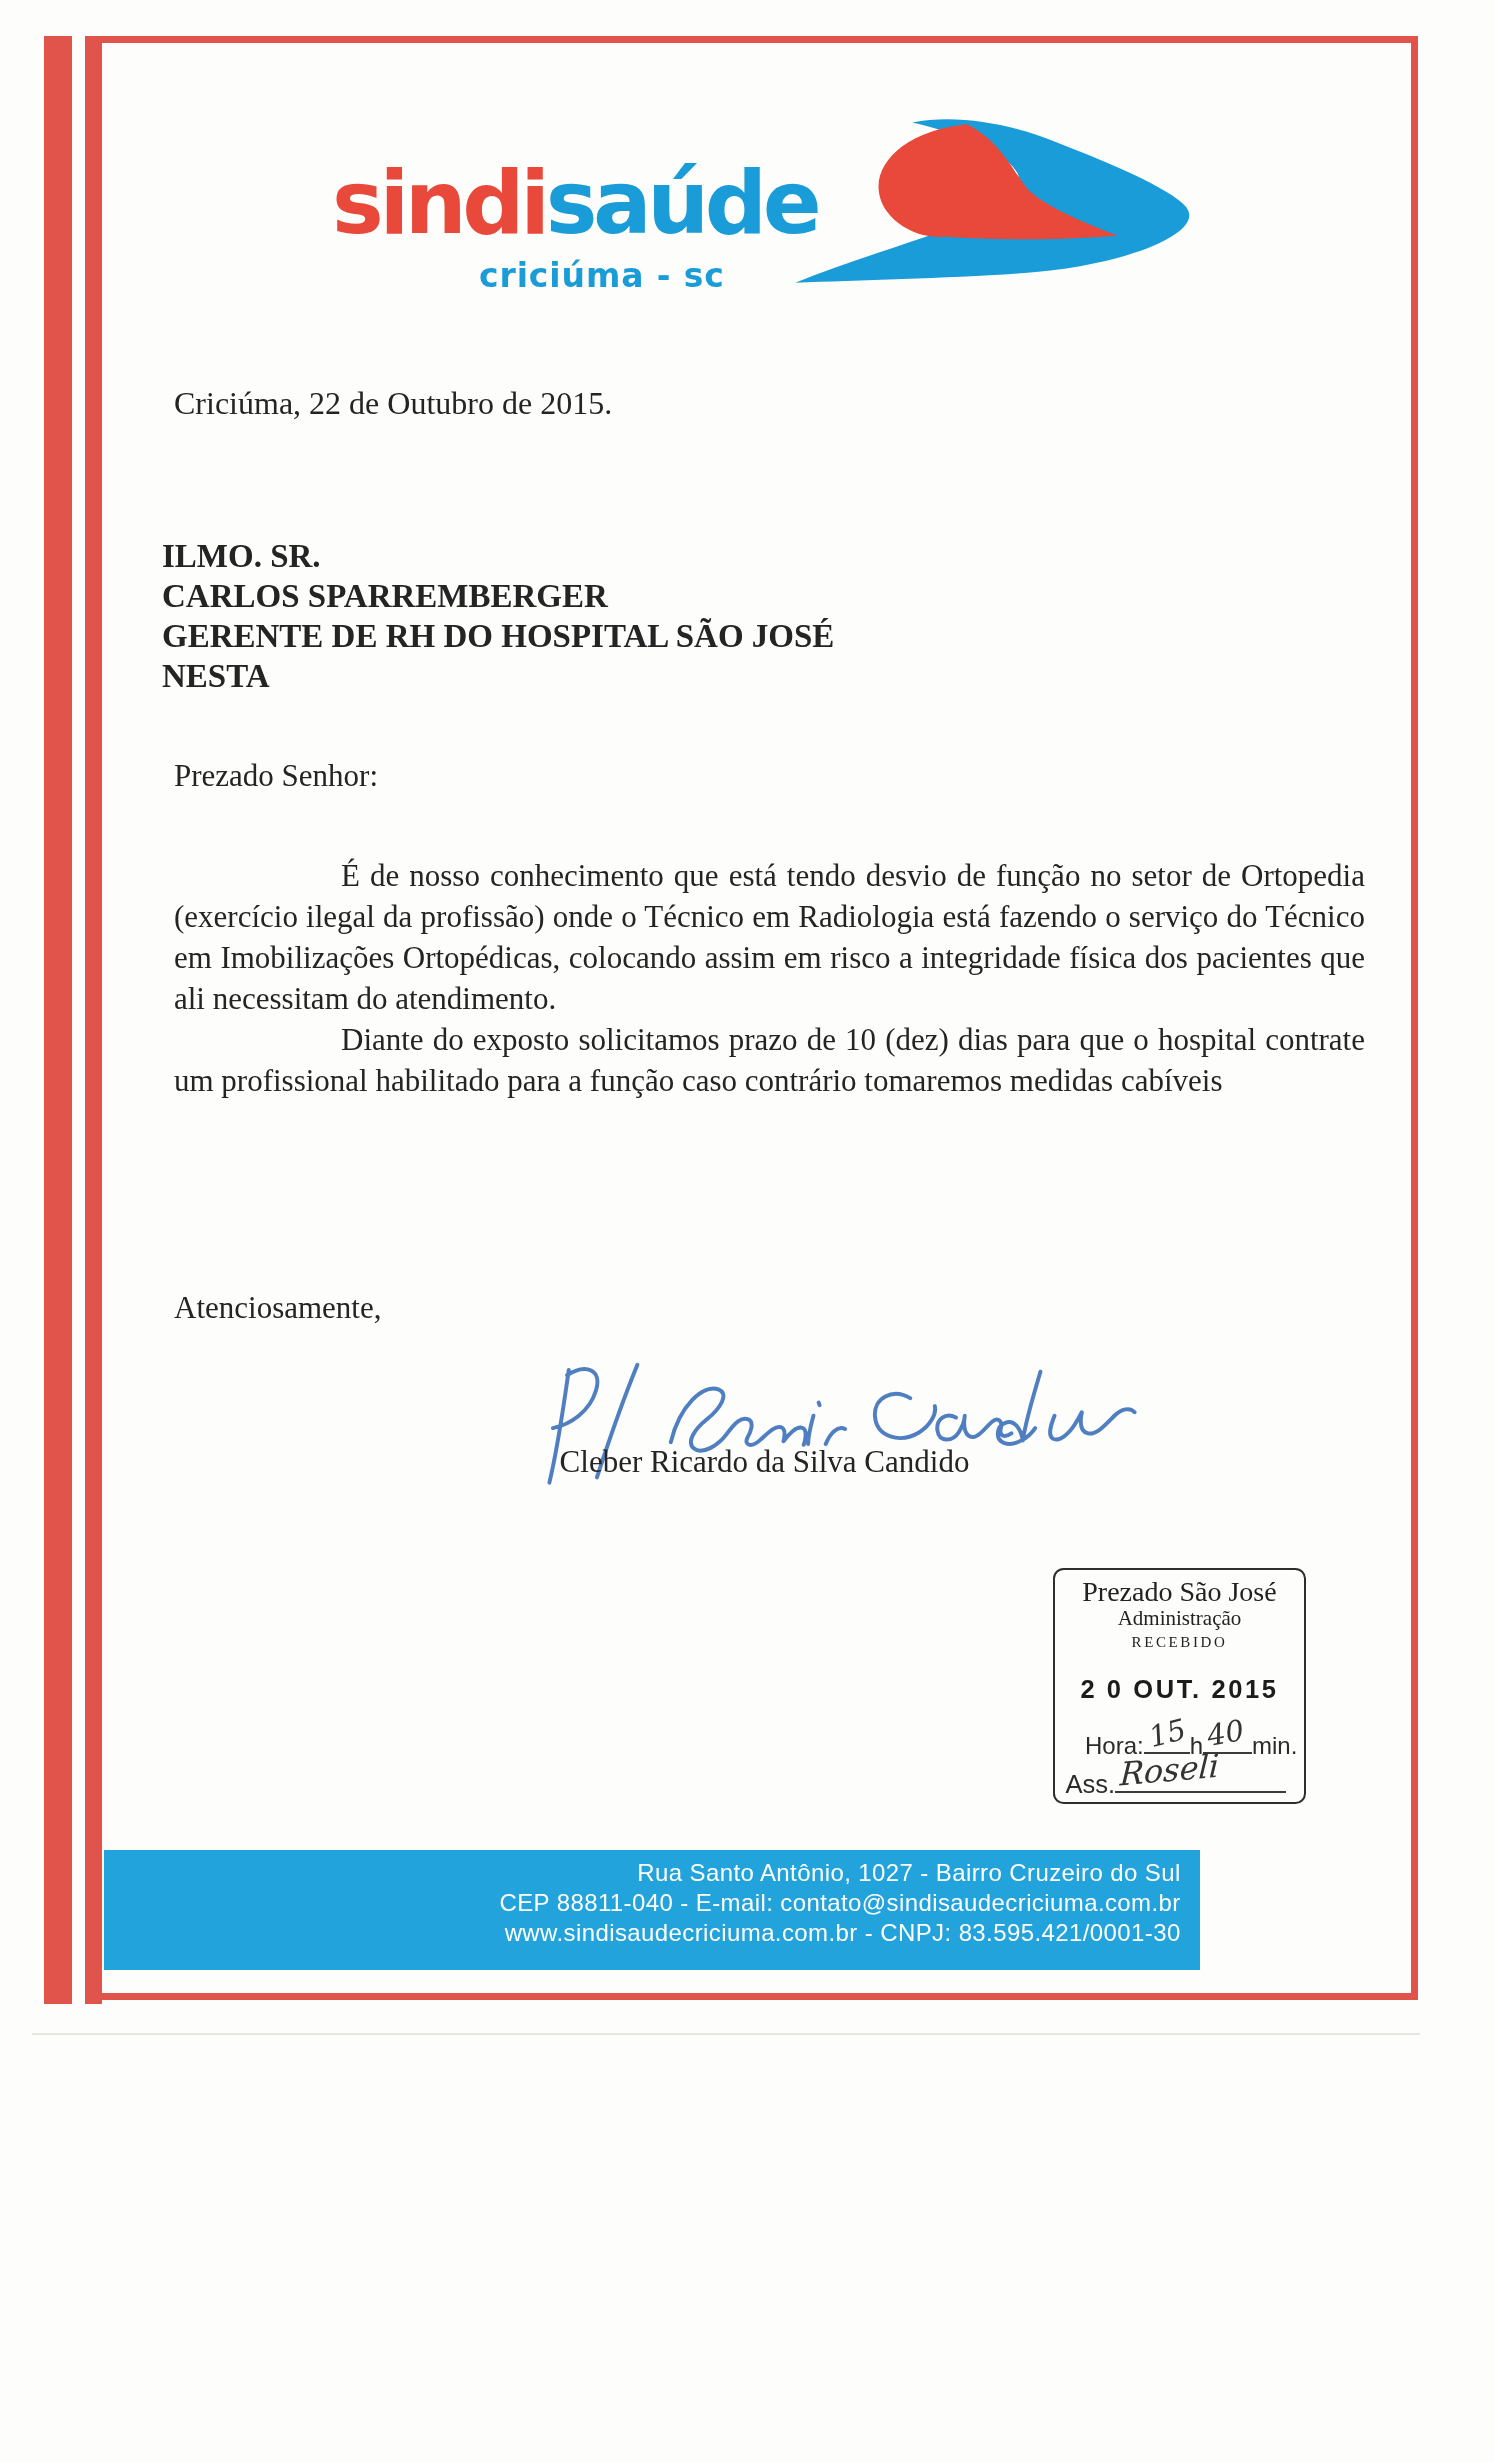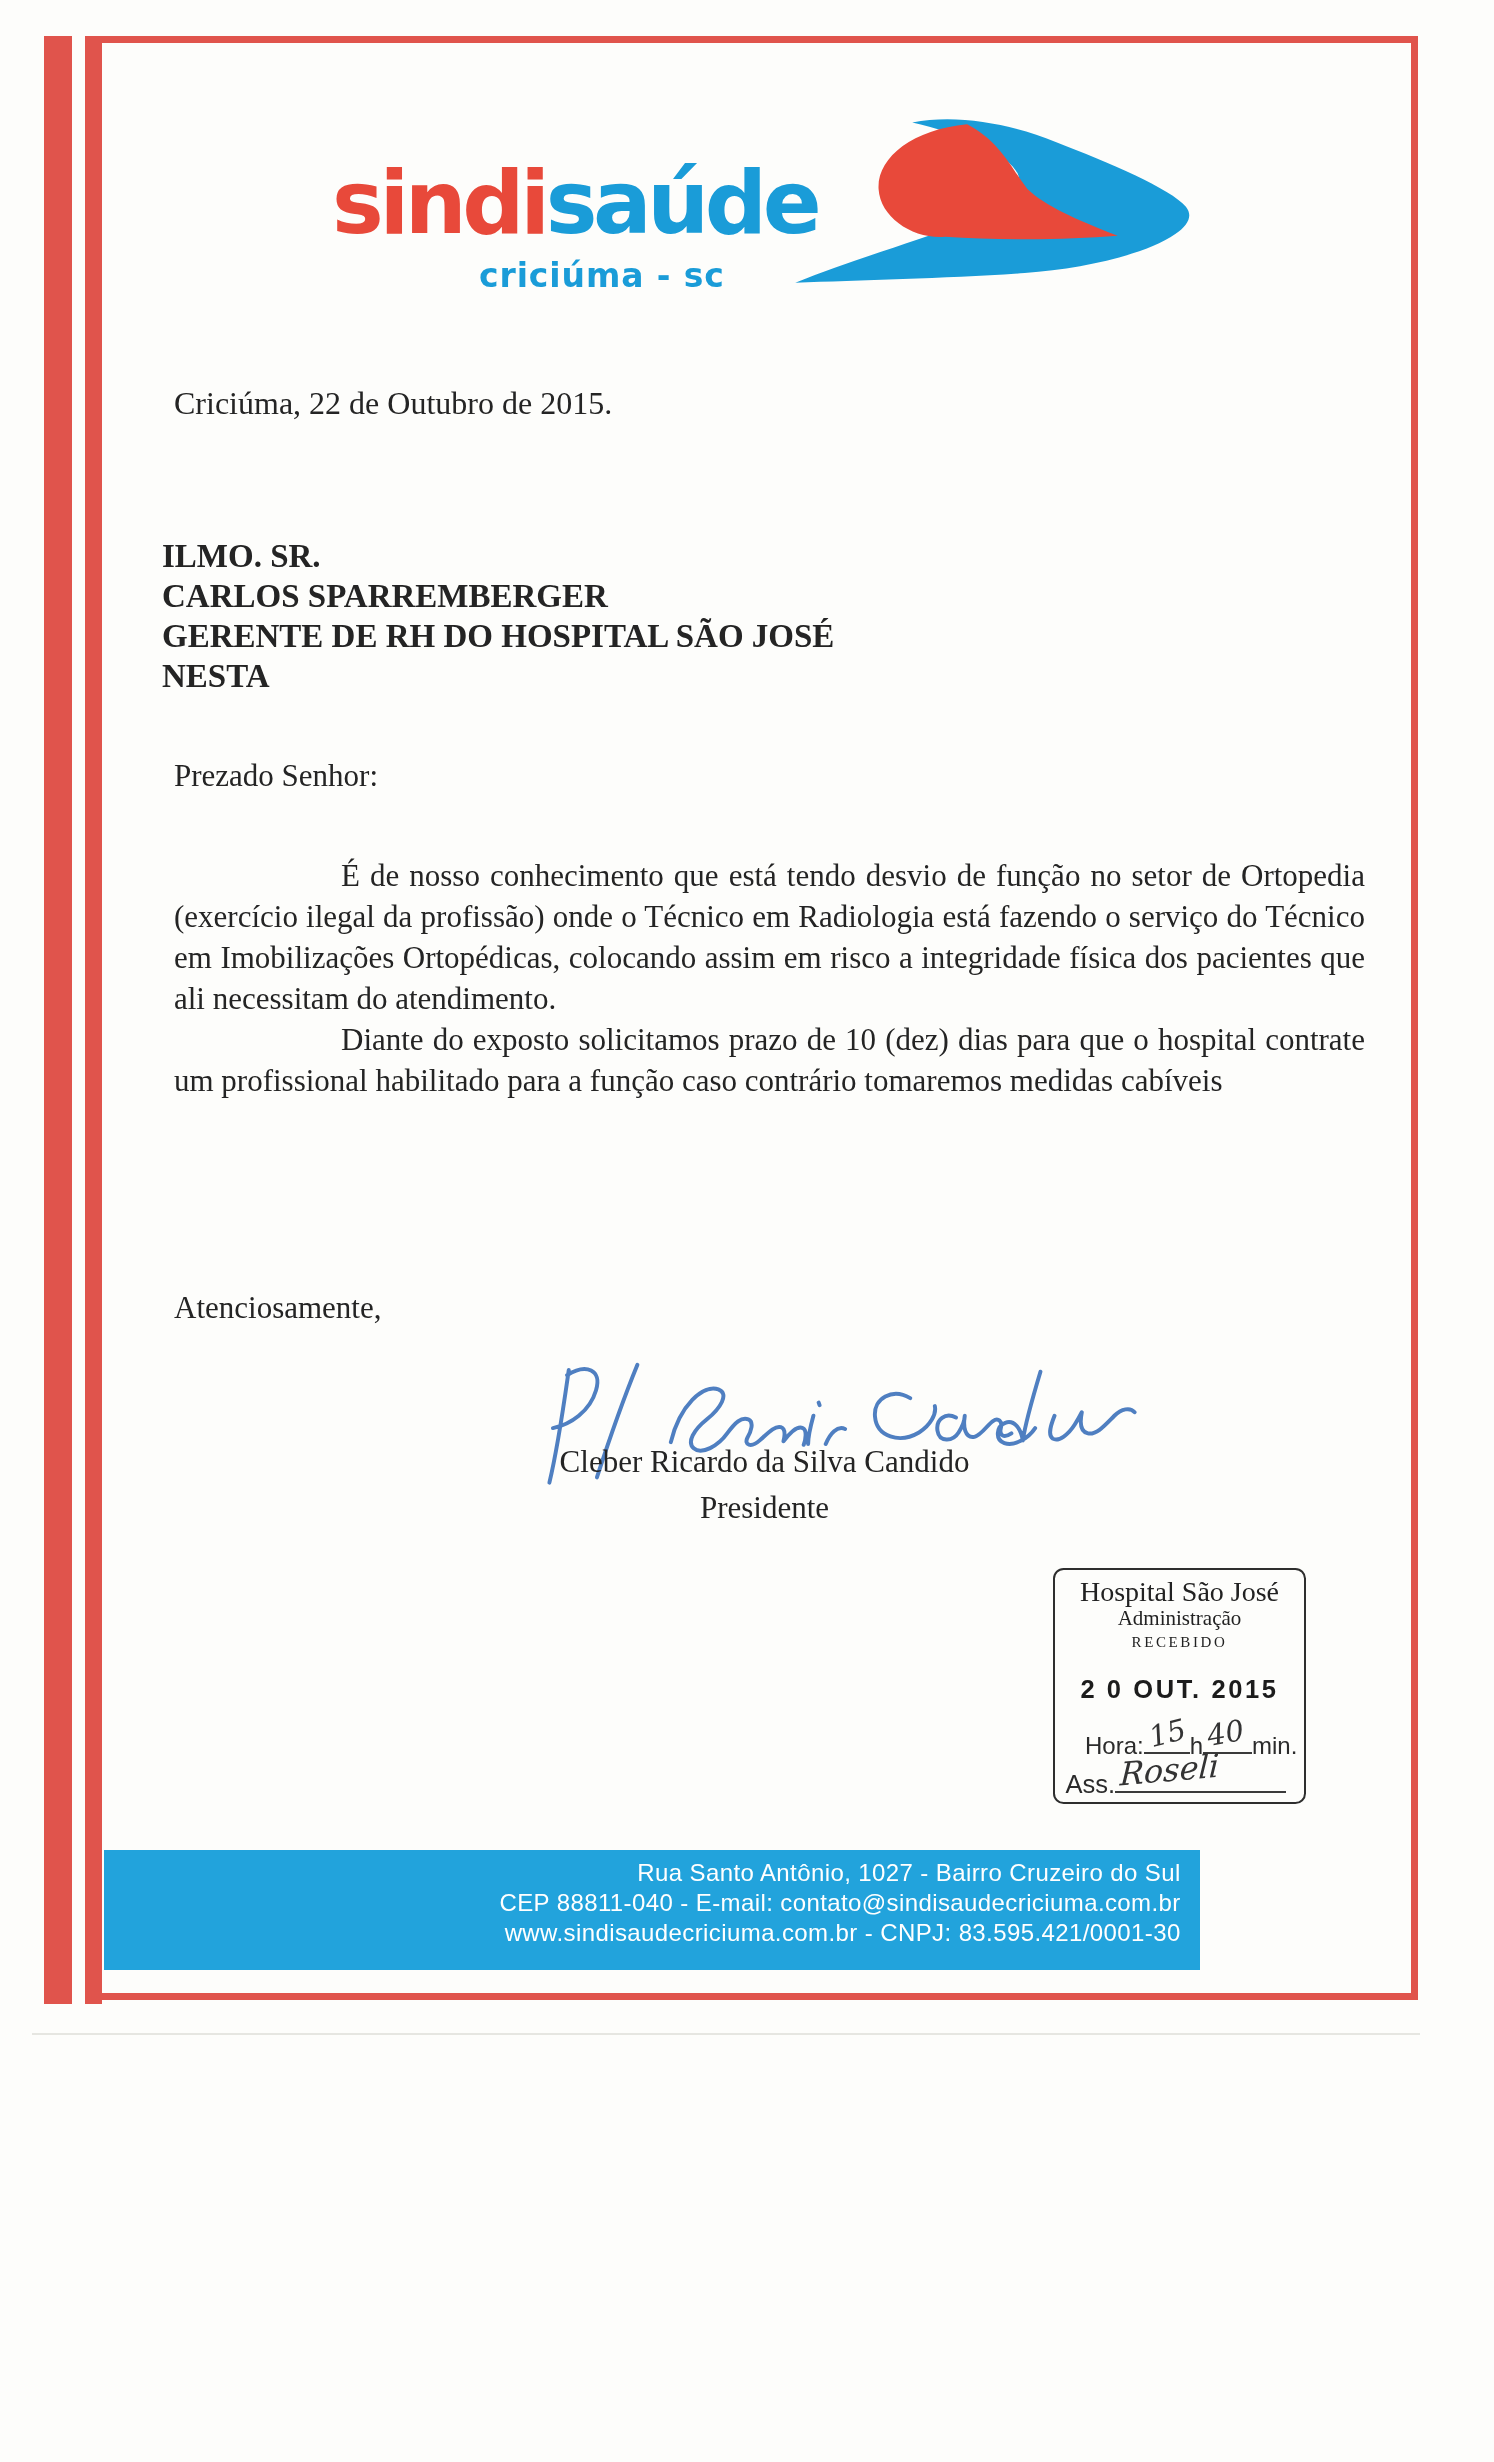--- a/index.html
+++ b/index.html
@@ -120,24 +120,23 @@
 
   <svg class="sig-scribble" width="616" height="128" viewBox="0 0 700 145">
     <g fill="none" stroke="#4f7fc1" stroke-width="4.5" stroke-linecap="round" stroke-linejoin="round">
       <path d="M52,10 C46,52 40,96 30,138 M50,16 C72,2 90,10 83,33 C76,57 54,72 34,76 M130,4 C112,48 97,92 84,132"></path>
       <path d="M168,92 C178,50 205,26 222,32 C235,37 224,54 209,66 C194,78 186,92 194,99 C203,107 222,96 232,82 C241,70 248,63 256,66 C263,69 259,80 255,87 C251,95 259,99 269,90 C278,82 286,73 293,75 C299,77 297,87 296,91 C303,82 311,73 318,76 C323,78 321,90 319,95 M330,62 C327,73 324,85 324,94 M336,47 L337,50 M344,94 C349,82 357,73 366,77"></path>
       <path d="M440,42 C420,30 398,42 400,63 C402,86 428,94 450,81 C463,73 470,60 468,51 M492,64 C480,58 469,66 471,79 C473,92 488,92 495,81 C500,73 502,66 502,62 C500,74 502,88 513,86 C521,84 528,72 534,68 C540,64 545,68 543,76 C541,84 546,88 555,82 M588,12 C579,42 570,76 568,90 C566,78 559,66 548,70 C538,74 536,89 547,93 C558,97 574,88 582,76 M604,62 C600,72 596,84 602,88 C609,92 620,83 627,72 C632,64 634,60 635,58 C633,68 633,80 642,82 C652,84 662,72 672,62 C680,54 690,52 695,58"></path>
     </g>
   </svg>
 
   <div class="sig-name">Cleber Ricardo da Silva Candido</div>
-  <div class="sig-title">Presidente</div>
 
   <div class="stamp">
-    <div class="stamp-org">Hospital São José</div>
+    <div class="stamp-org">Prezado São José</div>
     <div class="stamp-dept">Administração</div>
     <div class="stamp-status">RECEBIDO</div>
     <div class="stamp-date">2 0 OUT. 2015</div>
     <div class="stamp-row row-hora"><span>Hora:</span><span class="blank blank-h"><span class="handwrite hw-hours">15</span></span><span>h</span><span class="blank blank-m"><span class="handwrite hw-mins">40</span></span><span>min.</span></div>
     <div class="stamp-row row-ass"><span>Ass.</span><span class="blank blank-ass"><span class="handwrite hw-ass">Roseli</span></span></div>
   </div>
 
   <div class="footer-bar">
     <div class="footer-text">
       <div>Rua Santo Antônio, 1027 - Bairro Cruzeiro do Sul</div>

